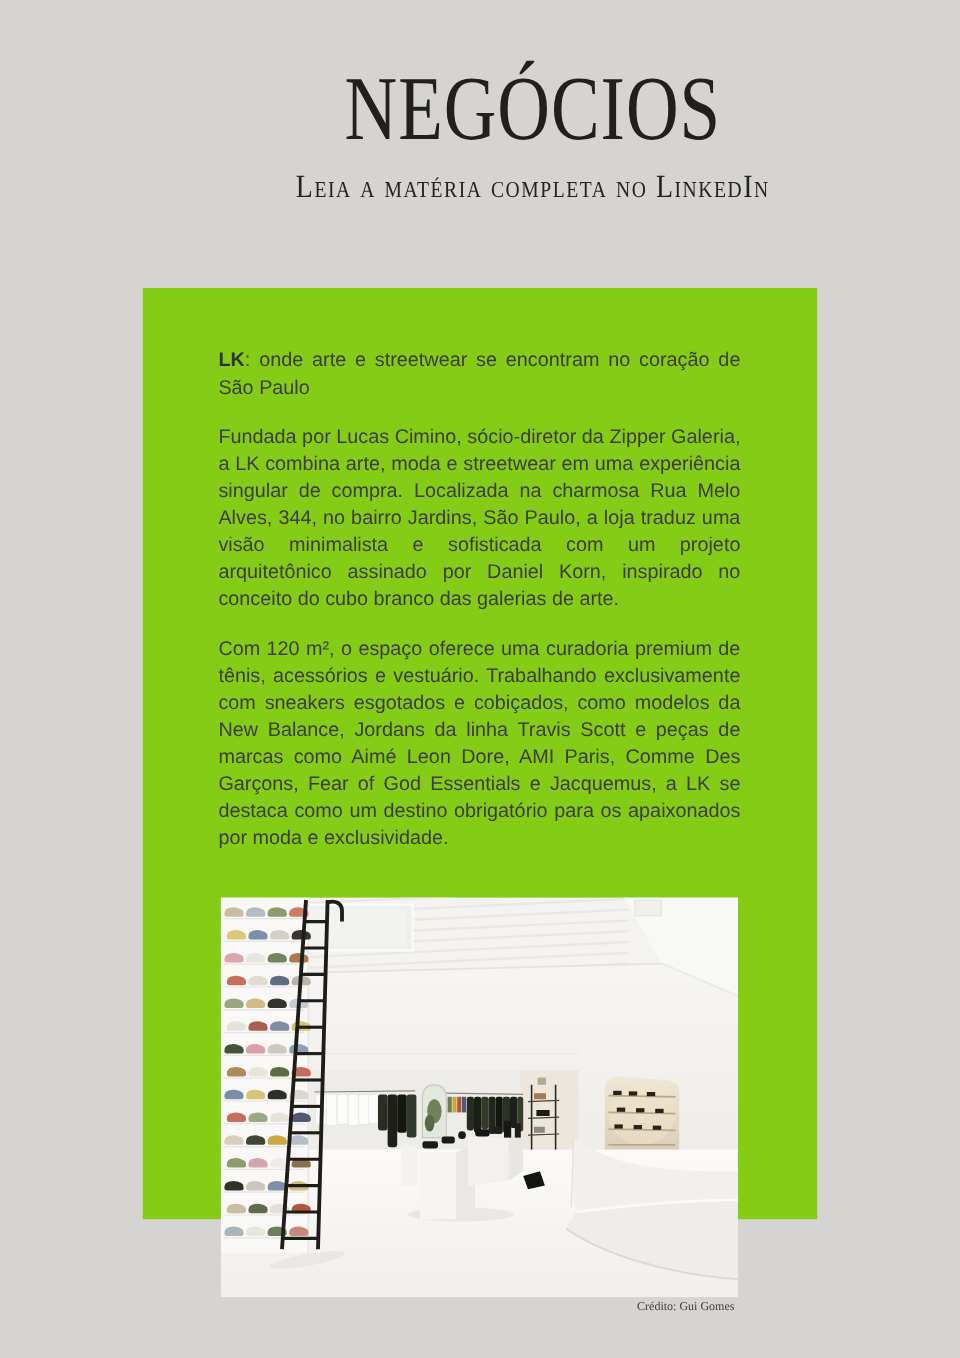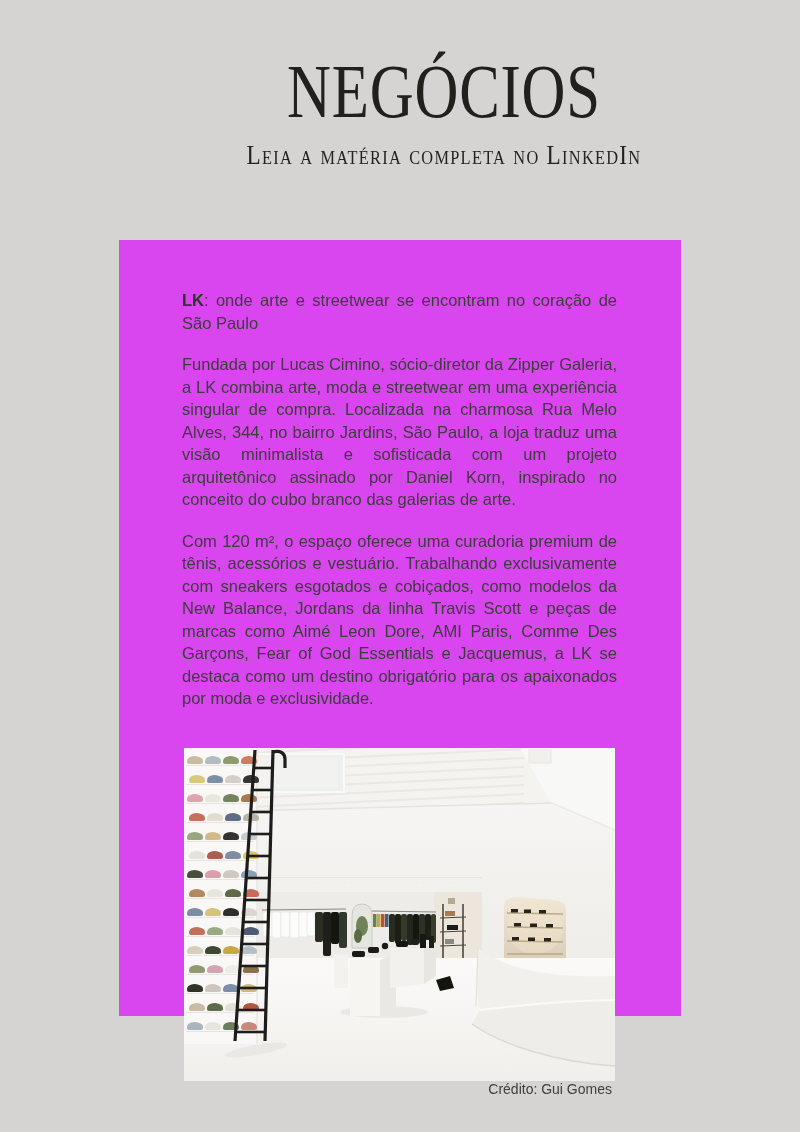--- a/index.html
+++ b/index.html
@@ -6,28 +6,28 @@
   .page{position:relative;width:800px;height:1132px;background:#d5d4d2;overflow:hidden;
         font-family:"Liberation Sans",sans-serif;}
   .masthead{position:absolute;top:0;left:0;width:800px;text-align:center;margin-left:44px;}
   .title{margin:44px 0 0;font-family:"Liberation Serif",serif;font-weight:400;
          font-size:76px;line-height:94px;color:#21201d;letter-spacing:1px;
          transform:scaleX(0.80);}
   .subtitle{margin:2px 0 0;font-family:"Liberation Serif",serif;font-variant:small-caps;
             font-size:27px;line-height:30px;letter-spacing:1.5px;color:#242320;
             transform:scaleX(0.86);}
   .panel{position:absolute;left:119px;top:240px;width:562px;height:776px;
-         background:#d946ef;box-sizing:border-box;padding:49px 64px 0 63px;}
+         background:#84cc16;box-sizing:border-box;padding:49px 64px 0 63px;}
   .panel p{margin:0 0 19px;font-size:16.5px;line-height:22.5px;color:#3d3d3d;
            text-align:justify;}
   .panel p b{font-weight:bold;color:#333230;}
   .photo{position:absolute;left:184px;top:748px;width:431px;height:333px;margin:0;padding:0;}
   .photo svg{display:block;}
   .credit{position:absolute;left:184px;top:1083px;width:428px;text-align:right;
-          font-size:14px;line-height:13px;color:#3f3e3c;}
+          font-size:10px;line-height:13px;color:#3f3e3c;font-family:Liberation Serif, serif;}
   .shelf{stroke:#e6e4e0;stroke-width:1;}
   .ladder line,.ladder path{stroke:#1e1d1a;fill:none;}
 </style>
 </head>
 <body>
 
 <div class="page">
 
   <header class="masthead">
     <h1 class="title">NEGÓCIOS</h1>

